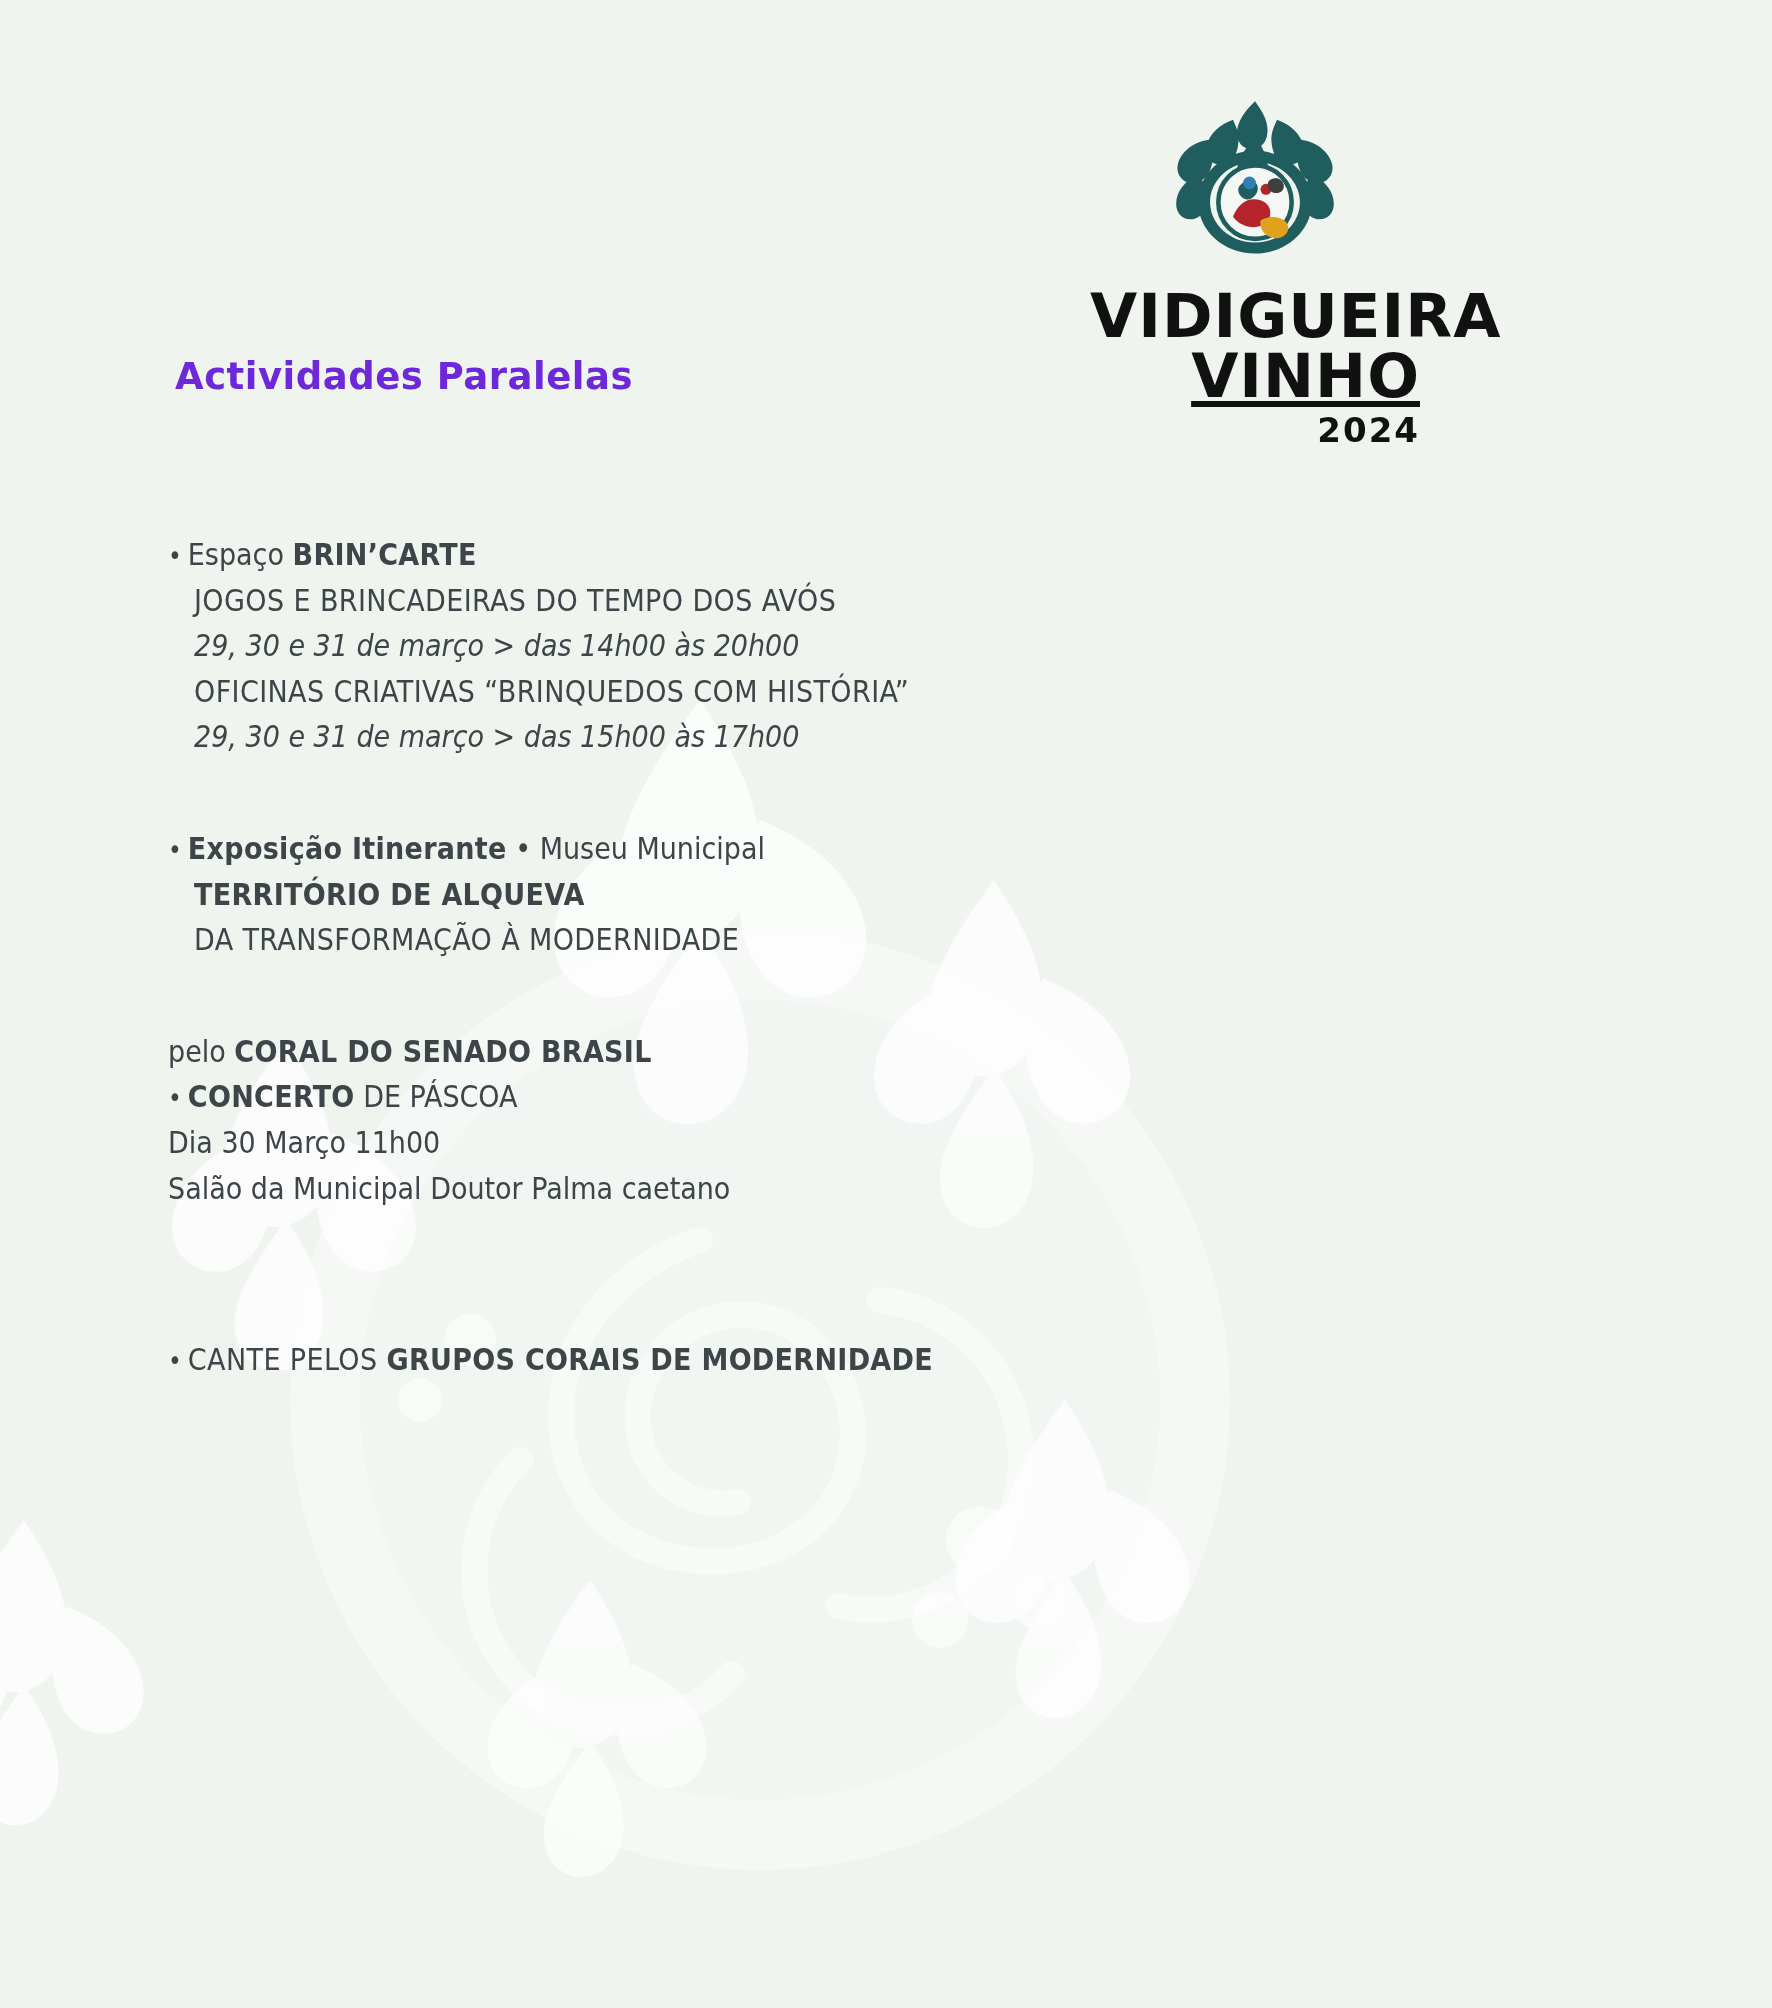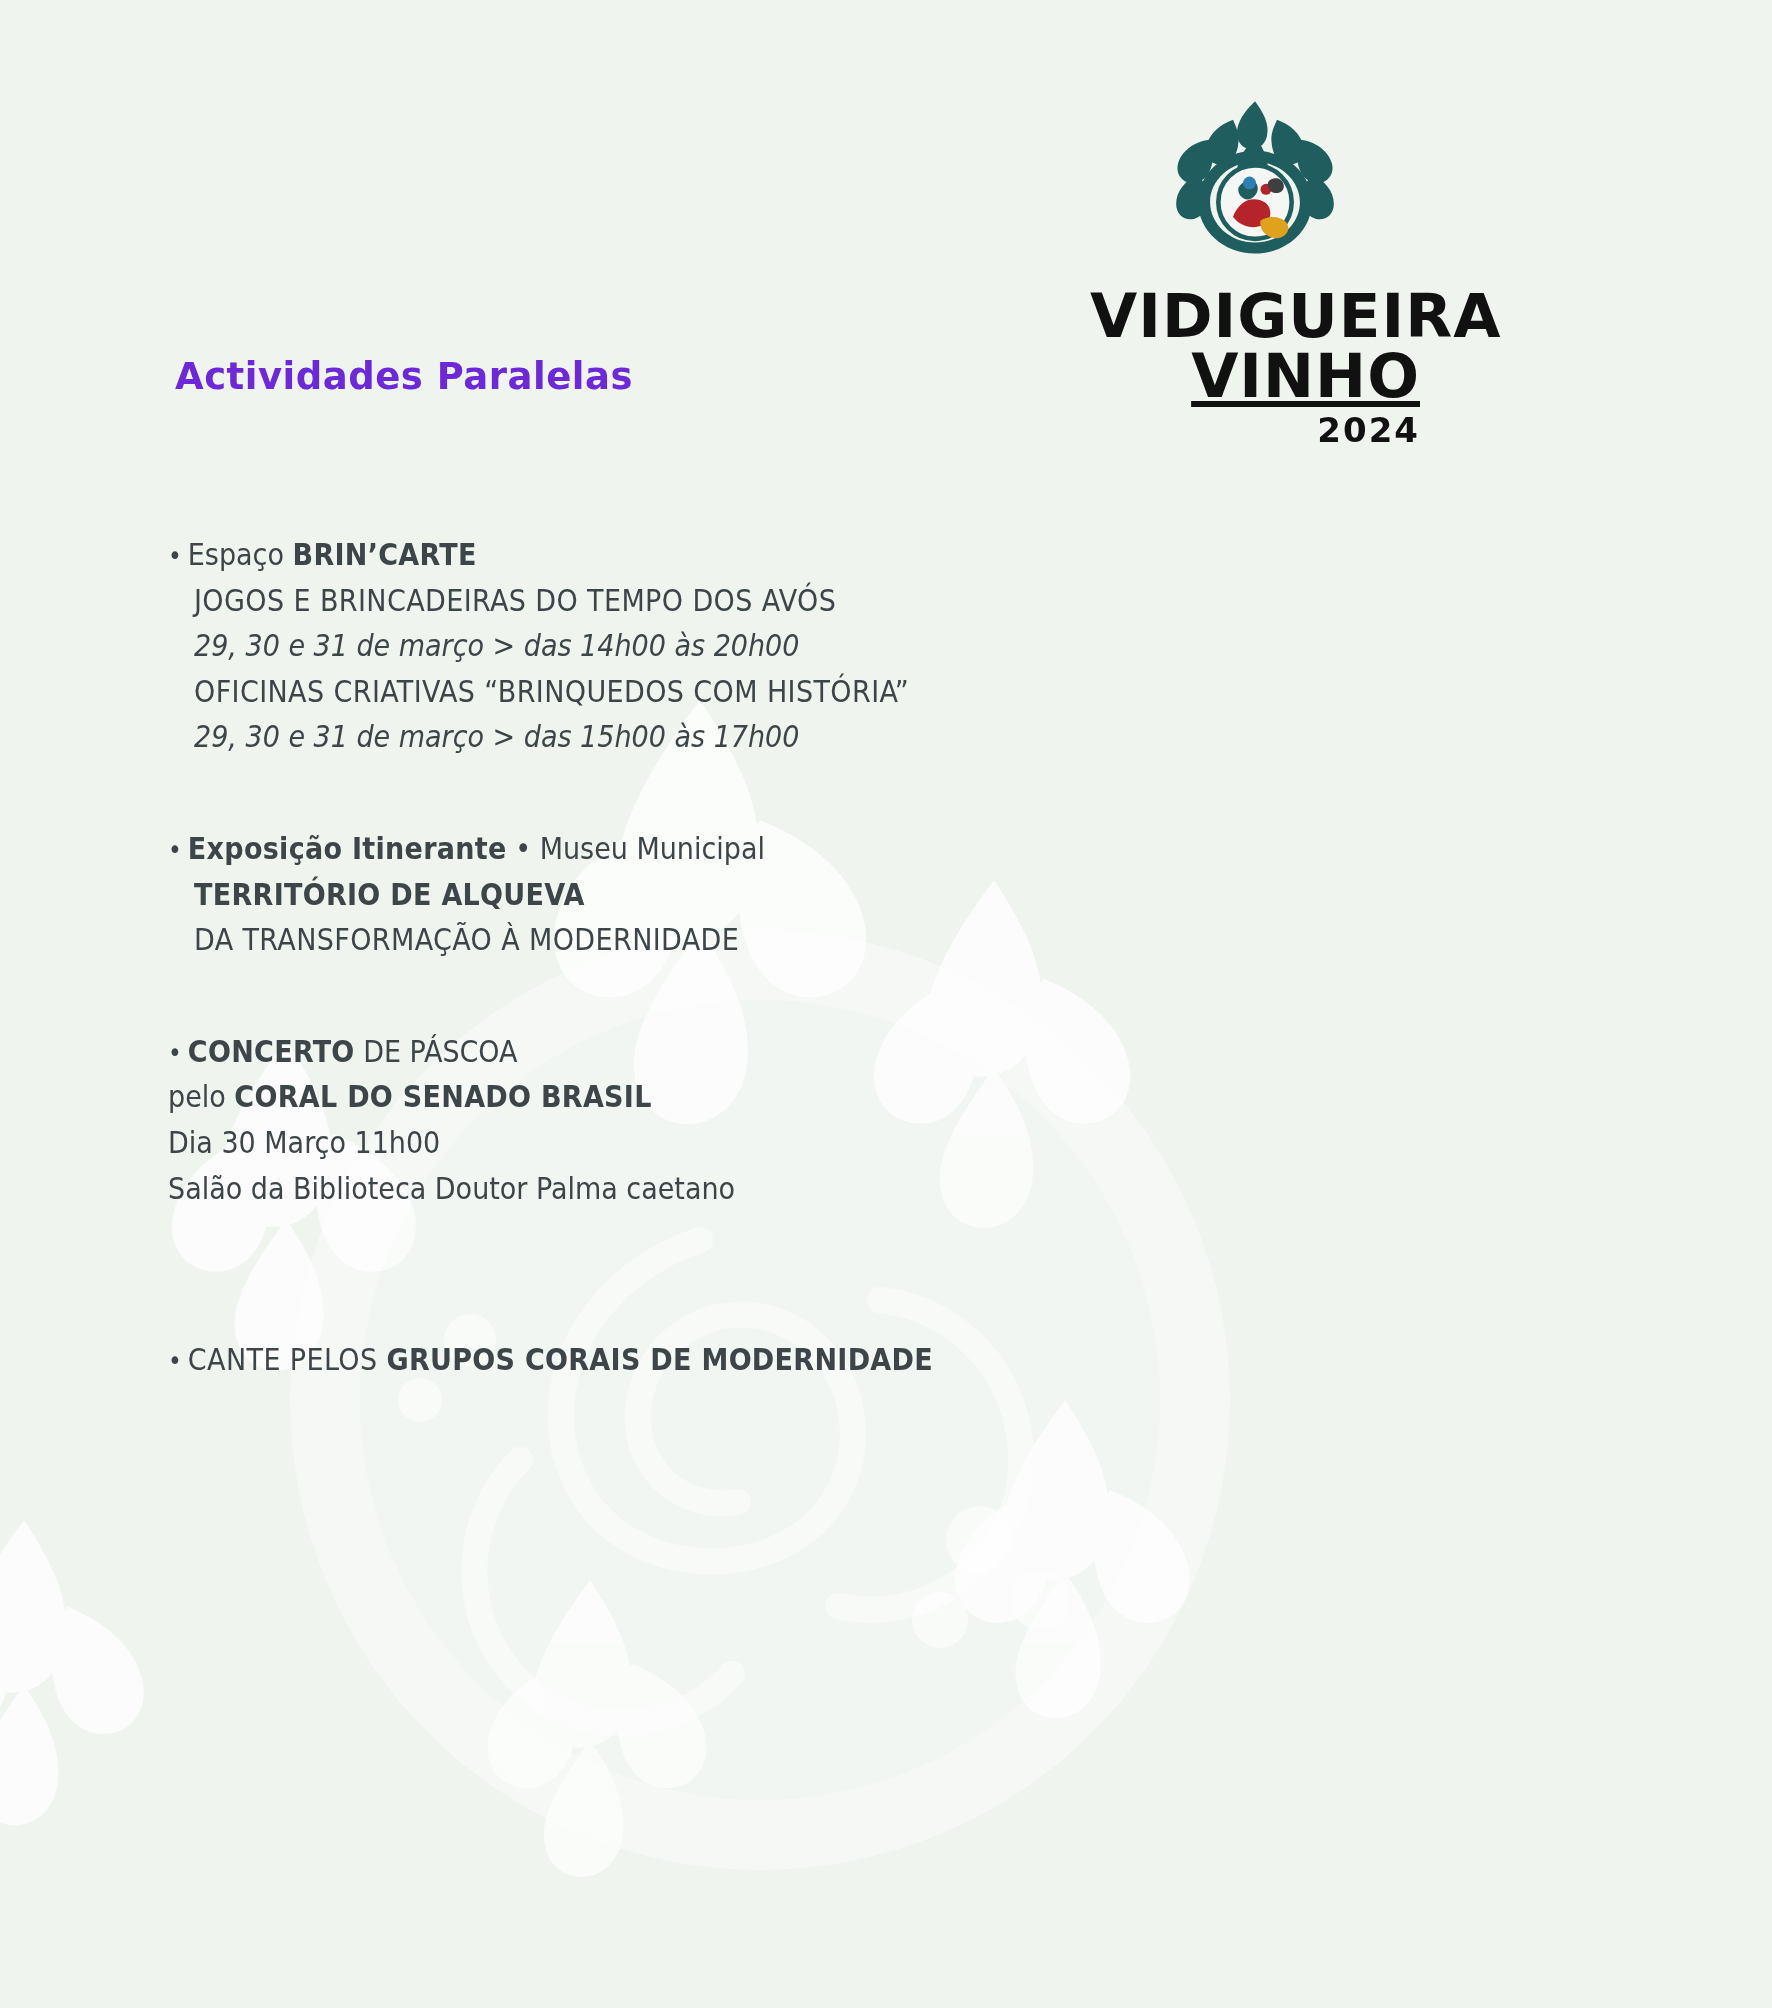--- a/index.html
+++ b/index.html
@@ -235,30 +235,30 @@
     <div class="line indent bold">
       <span>TERRITÓRIO DE ALQUEVA</span>
     </div>
     <div class="line indent caps">
       <span>DA TRANSFORMAÇÃO À MODERNIDADE</span>
     </div>
   </div>
 
   <div class="block" id="block-concerto">
     <div class="line">
+      <span>pelo </span><span class="bold">CORAL DO SENADO BRASIL</span>
+    </div>
+    <div class="line">
       <span class="bullet">•</span><span class="bold">CONCERTO</span><span> DE PÁSCOA</span>
     </div>
     <div class="line">
-      <span>pelo </span><span class="bold">CORAL DO SENADO BRASIL</span>
-    </div>
-    <div class="line">
       <span>Dia 30 Março  11h00</span>
     </div>
     <div class="line">
-      <span>Salão da Biblioteca Doutor Palma caetano</span>
+      <span>Salão da Municipal Doutor Palma caetano</span>
     </div>
   </div>
 
   <div class="block" id="block-cante">
     <div class="line">
       <span class="bullet">•</span><span class="caps">CANTE PELOS </span><span class="bold">GRUPOS CORAIS DE MODERNIDADE</span>
     </div>
   </div>
 
 </div>

